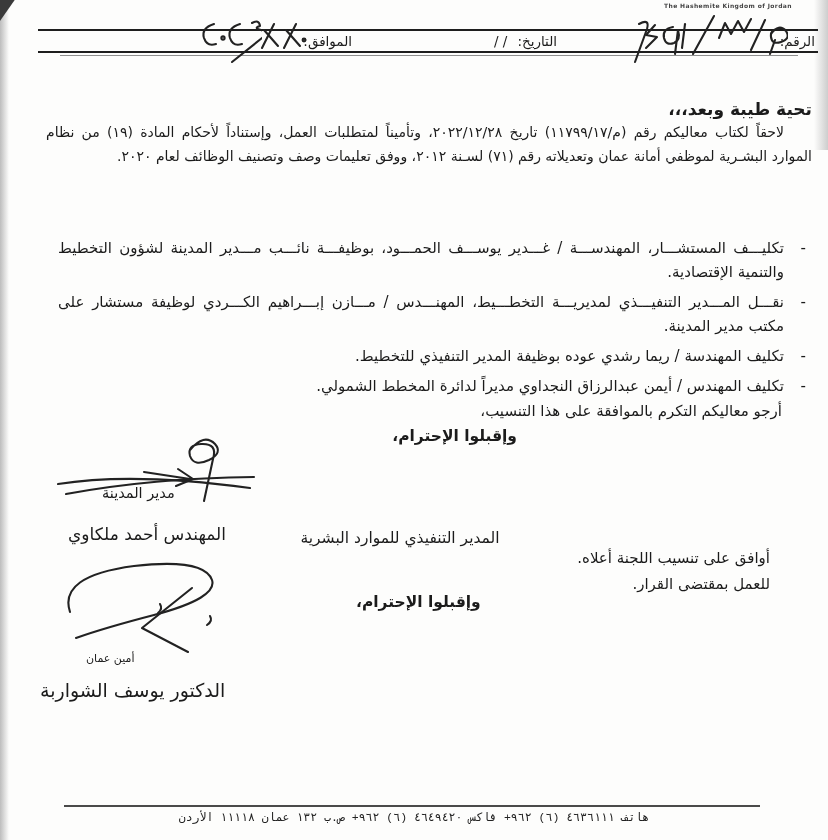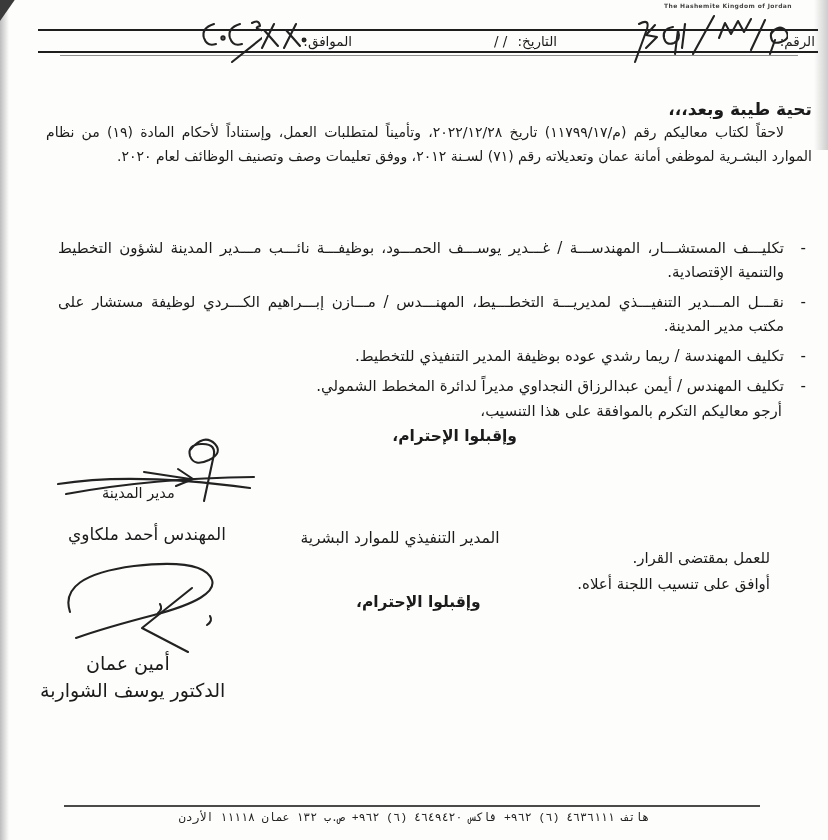--- a/index.html
+++ b/index.html
@@ -134,32 +134,32 @@
     </svg>
   </div>
   <div class="sig-label" style="left:102px;top:447px;">مدير المدينة</div>
   <div class="sig-label" style="left:68px;top:486px;font-size:17px;">المهندس أحمد ملكاوي</div>
 
   <div class="hrblock">
     <div>المدير التنفيذي للموارد البشرية</div>
   </div>
 
   <div class="approval">
+    <div>أوافق على تنسيب اللجنة أعلاه.</div>
     <div>للعمل بمقتضى القرار.</div>
-    <div>أوافق على تنسيب اللجنة أعلاه.</div>
   </div>
   <div class="salute2">وإقبلوا الإحترام،</div>
 
   <div class="sig hw" style="left:42px;top:558px;">
     <svg width="205" height="98" viewBox="0 0 205 98">
       <path d="M28,54 Q16,18 92,8 Q162,0 170,22 Q176,40 112,57 Q62,70 34,80"></path>
       <path d="M150,30 L100,70 L146,94"></path>
       <path d="M118,46 q3,5 -2,9"></path>
       <path d="M168,58 q3,5 -3,9"></path>
     </svg>
   </div>
-  <div class="sig-label" style="left:86px;top:614px;font-size:19px;">أمين عمان</div>
+  <div class="sig-label" style="left:86px;top:614px;font-size:11px;">أمين عمان</div>
   <div class="sig-label" style="left:40px;top:641px;font-size:19px;">الدكتور يوسف الشواربة</div>
 
   <div class="footer-rule"></div>
   <div class="footer-text">هاتف ٤٦٣٦١١١ (٦) ٩٦٢+ فاكس ٤٦٤٩٤٢٠ (٦) ٩٦٢+ ص.ب ١٣٢ عمان ١١١١٨ الأردن</div>
 
 </div>
 
 </body></html>

